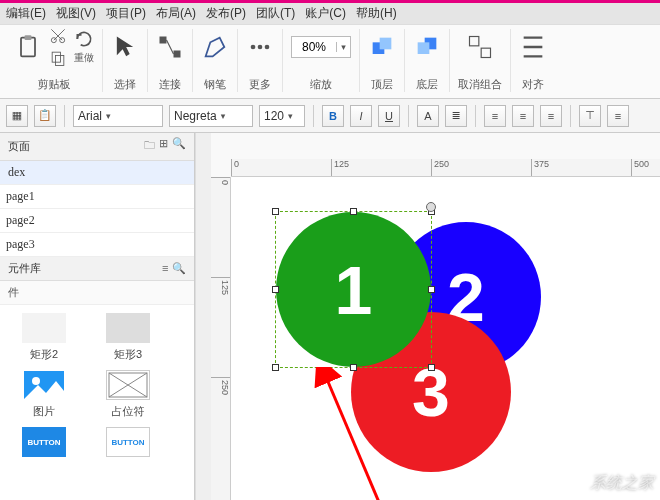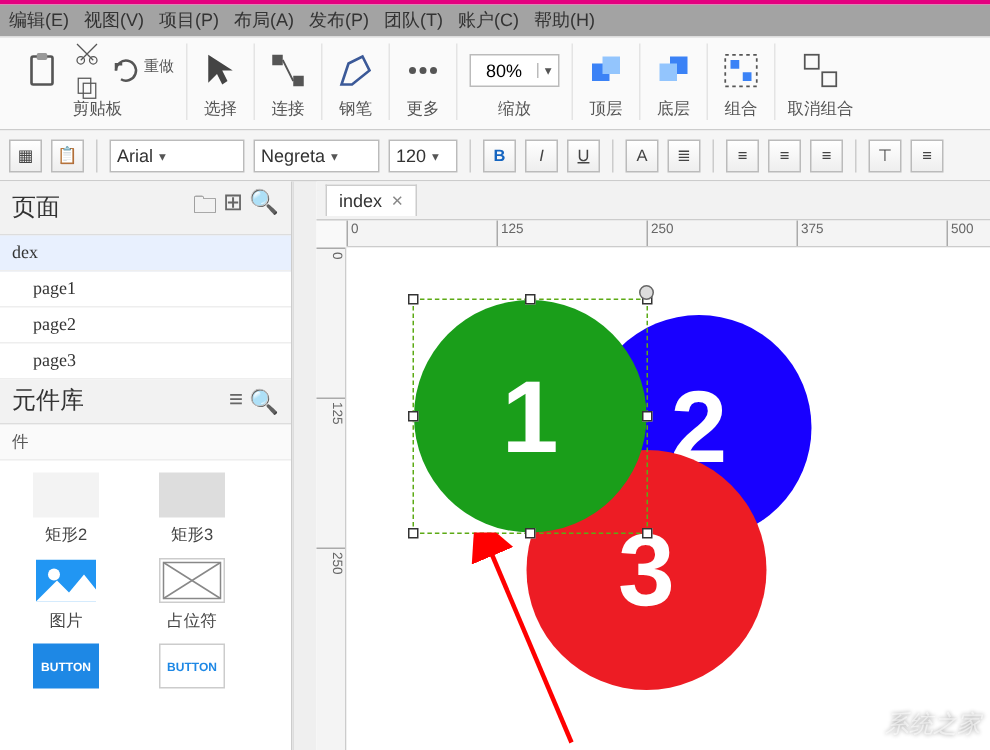--- a/index.html
+++ b/index.html
@@ -1,42 +1,42 @@
 <!DOCTYPE html>
 <html><head>
 <meta charset="utf-8">
 <style>
   * { box-sizing: border-box; margin: 0; padding: 0; font-family: "Microsoft YaHei", Arial, sans-serif; }
   body { width: 660px; height: 500px; overflow: hidden; background: #fff; font-size: 12px; color: #333; border-top: 3px solid #e4007f; position: relative; }
-  .menubar { display: flex; gap: 10px; padding: 2px 6px; background: #a3a3a3; border-bottom: 1px solid #ddd; font-size: 12px; align-items: center; }
+  .menubar { display: flex; gap: 10px; padding: 2px 6px; background: #e5e5e5; border-bottom: 1px solid #ddd; font-size: 12px; align-items: center; }
   .menubar span { cursor: default; }
   .toolbar { display: flex; align-items: flex-end; padding: 4px 6px 6px; background: #fafafa; border-bottom: 1px solid #ccc; gap: 0; }
   .tgroup { display: flex; flex-direction: column; align-items: center; padding: 0 8px; border-right: 1px solid #e4e4e4; }
   .tgroup:last-child { border-right: none; }
   .tgroup .icons { display: flex; gap: 6px; align-items: center; height: 36px; }
-  .tgroup .lbl { font-size: 11px; color: #555; margin-top: 0; }
+  .tgroup .lbl { font-size: 11px; color: #555; margin-top: 12px; }
   .ico { width: 20px; height: 20px; display: inline-flex; align-items: center; justify-content: center; color: #555; }
   .ico.big { width: 28px; height: 28px; }
   .ico svg { width: 100%; height: 100%; }
   .zoom-box { display: flex; align-items: center; border: 1px solid #bbb; background: #fff; height: 22px; }
   .zoom-box input { border: none; width: 44px; text-align: center; font-size: 12px; outline: none; }
   .zoom-box .dd { width: 14px; border-left: 1px solid #bbb; text-align: center; font-size: 9px; color: #555; }
   .fmtbar { display: flex; align-items: center; gap: 6px; padding: 4px 6px; background: #f5f5f5; border-bottom: 1px solid #ccc; height: 34px; }
   .sq-btn { width: 22px; height: 22px; border: 1px solid #bbb; background: linear-gradient(#fff,#eee); display: inline-flex; align-items: center; justify-content: center; font-size: 11px; color: #444; }
   .sel { border: 1px solid #bbb; background: #fff; height: 22px; display: inline-flex; align-items: center; padding: 0 4px; gap: 4px; }
   .sel .dd { font-size: 9px; color: #555; }
   .vsep { width: 1px; height: 22px; background: #ccc; margin: 0 2px; }
   .main { display: flex; height: calc(500px - 3px - 20px - 58px - 34px); }
   .sidebar { width: 195px; border-right: 1px solid #ccc; background: #fff; display: flex; flex-direction: column; }
-  .panel-hd { display: flex; align-items: center; justify-content: space-between; padding: 4px 8px; background: #f2f2f2; border-bottom: 1px solid #ddd; font-size: 16px; gap: 37px; }
+  .panel-hd { display: flex; align-items: center; justify-content: space-between; padding: 4px 8px; background: #f2f2f2; border-bottom: 1px solid #ddd; font-size: 11px; gap: 37px; }
   .panel-hd .hicons { display: flex; gap: 4px; color: #666; }
   .page-list { }
   .page-item { padding: 4px 8px; border-bottom: 1px solid #eee; cursor: default; font-family: Liberation Serif, serif; }
   .page-item.active { background: #e8f0fe; }
-  .page-item.indent { padding-left: 22px; }
+  .page-item.indent { padding-left: 6px; }
   .lib { flex: 1; overflow: hidden; }
   .lib-cat { padding: 4px 8px; background: #fafafa; font-size: 11px; color: #555; border-bottom: 1px solid #eee; }
   .lib-grid { display: flex; flex-wrap: wrap; gap: 8px 24px; padding: 8px 14px; }
   .lib-item { width: 60px; display: flex; flex-direction: column; align-items: center; gap: 4px; font-size: 11px; color: #444; }
   .lib-thumb { width: 44px; height: 30px; border: 1px solid #ccc; background: #fff; display: flex; align-items: center; justify-content: center; }
   .canvas-wrap { flex: 1; position: relative; background: #f9f9f9; }
   .tabbar { display: flex; align-items: center; height: 26px; background: #f2f2f2; border-bottom: 1px solid #ccc; padding-left: 6px; gap: 4px; }
   .tab { background: #fff; border: 1px solid #ccc; border-bottom: none; padding: 3px 8px; font-size: 12px; display: flex; align-items: center; gap: 6px; }
   .tab .x { color: #888; font-size: 10px; }
   .ruler-h { position: absolute; top: 26px; left: 20px; right: 0; height: 18px; background: #f4f4f4; border-bottom: 1px solid #ccc; font-size: 9px; color: #666; }
@@ -87,21 +87,21 @@
               <path d="M7 17 L20 4 M17 17 L4 4" stroke="#555" fill="none"></path>
             </svg>
           </span>
         <span class="ico">
             <svg viewBox="0 0 24 24">
               <rect x="5" y="5" width="10" height="12" fill="none" stroke="#555"></rect>
               <rect x="9" y="9" width="10" height="12" fill="none" stroke="#555"></rect>
             </svg>
           </span>
       </div>
-      <div style="display:flex;gap:2px;">
+      <div style="display:flex;flex-direction:column;gap:2px;">
         <span class="ico">
             <svg viewBox="0 0 24 24">
               <path d="M4 12 A8 8 0 1 1 8 19" fill="none" stroke="#555" stroke-width="2"></path>
               <path d="M4 12 l0 -5 l5 0" fill="none" stroke="#555" stroke-width="2"></path>
             </svg>
           </span>
         <span style="font-size:10px;color:#555">重做</span>
       </div>
     </div>
     <div class="lbl">剪贴板</div>
@@ -182,45 +182,43 @@
         <span class="ico big">
           <svg viewBox="0 0 24 24">
             <rect x="10" y="4" width="10" height="10" fill="#3b82f6"></rect>
             <rect x="4" y="8" width="10" height="10" fill="#93c5fd"></rect>
           </svg>
         </span>
       </div>
     <div class="lbl">底层</div>
   </div>
 
-  <div class="tgroup">
-    <div class="icons">
-        <span class="ico big">
-          <svg viewBox="0 0 24 24">
-            <rect x="3" y="3" width="18" height="18" fill="none" stroke="#555" stroke-dasharray="2"></rect>
-            <rect x="6" y="6" width="5" height="5" fill="#3b82f6"></rect>
-            <rect x="13" y="13" width="5" height="5" fill="#3b82f6"></rect>
-          </svg>
-        </span>
-      </div>
-    <div class="lbl">组合</div>
-  </div>
 
   <div class="tgroup">
     <div class="icons">
         <span class="ico big">
           <svg viewBox="0 0 24 24">
             <rect x="3" y="3" width="8" height="8" fill="none" stroke="#555"></rect>
             <rect x="13" y="13" width="8" height="8" fill="none" stroke="#555"></rect>
           </svg>
         </span>
       </div>
     <div class="lbl">取消组合</div>
   </div>
 
+  <div class="tgroup">
+    <div class="icons">
+        <span class="ico big">
+          <svg viewBox="0 0 24 24">
+            <path d="M4 4 h16 M4 12 h16 M4 20 h16" stroke="#555" stroke-width="2"></path>
+          </svg>
+        </span>
+      </div>
+    <div class="lbl">对齐</div>
+  </div>
 </div>
 
 <div class="fmtbar">
   <span class="sq-btn">▦</span>
   <span class="sq-btn">📋</span>
   <span class="vsep"></span>
   <div class="sel" style="width:90px">
       <span>Arial</span>
       <span class="dd">▾</span>
     </div>
@@ -310,26 +308,20 @@
           <div class="lib-thumb" style="color:#1e88e5;font-size:8px;font-weight:bold">BUTTON</div>
           <span></span>
         </div>
       </div>
     </div>
   </div>
 
   <div class="side-scroll"></div>
 
   <div class="canvas-wrap">
-    <div class="tabbar">
-      <div class="tab">
-        <span>index</span>
-        <span class="x">✕</span>
-      </div>
-    </div>
     <div class="ruler-h">
       <span class="tick" style="left:0">0</span>
       <span class="tick" style="left:100px">125</span>
       <span class="tick" style="left:200px">250</span>
       <span class="tick" style="left:300px">375</span>
       <span class="tick" style="left:400px">500</span>
     </div>
     <div class="ruler-v">
       <span class="tick" style="top:0">0</span>
       <span class="tick" style="top:100px">125</span>

